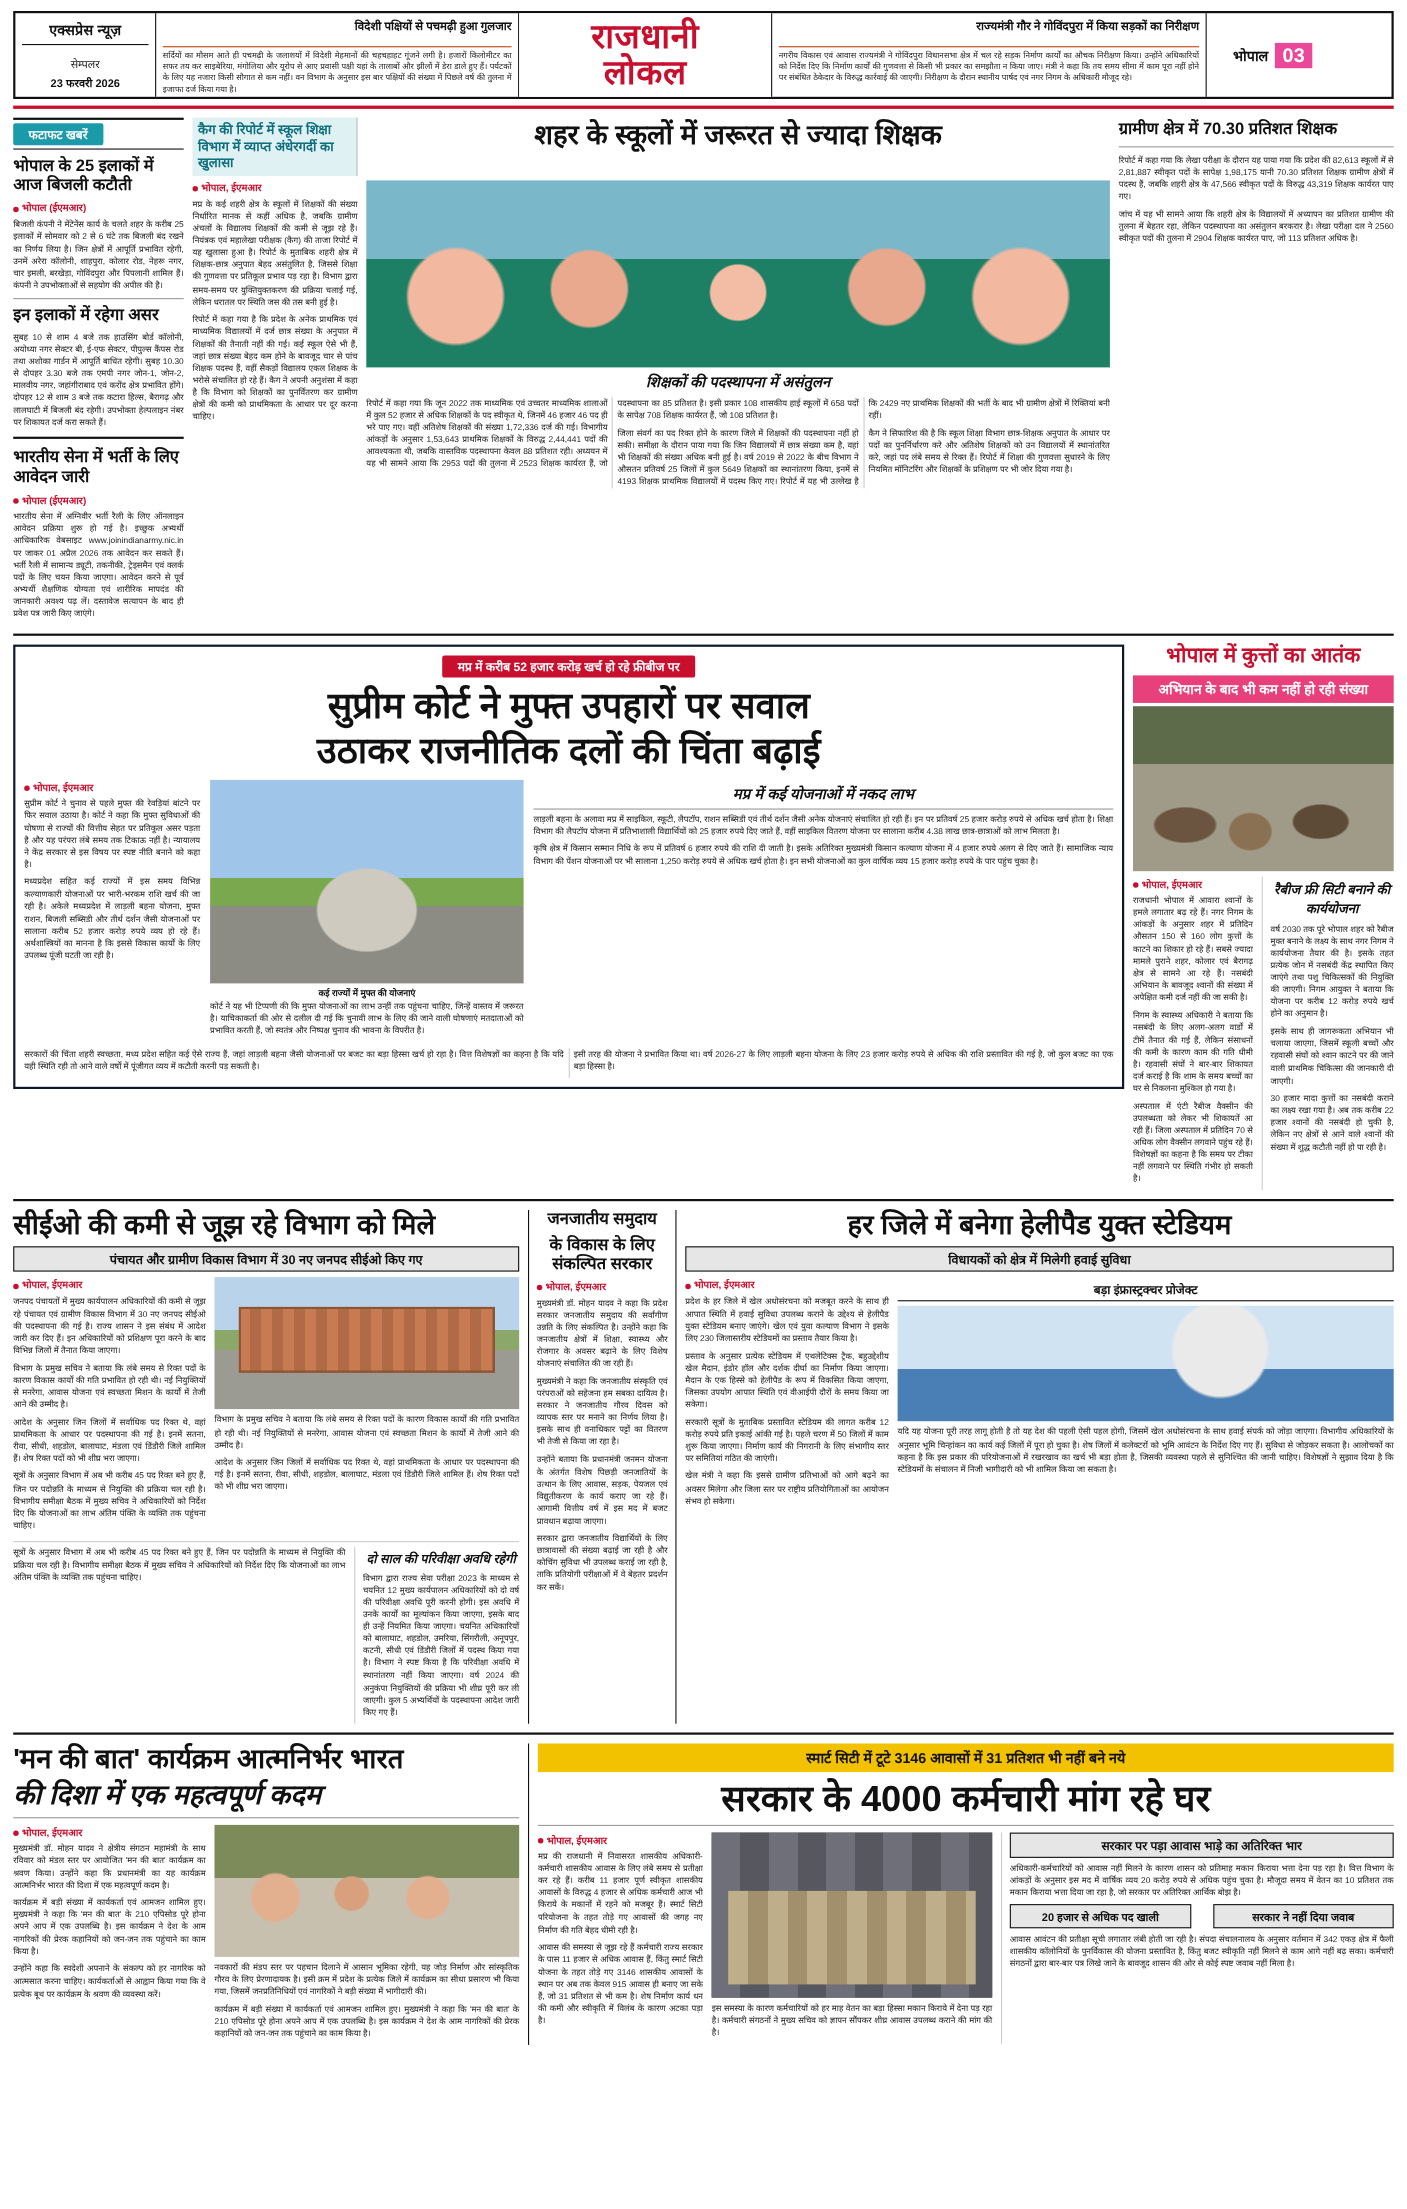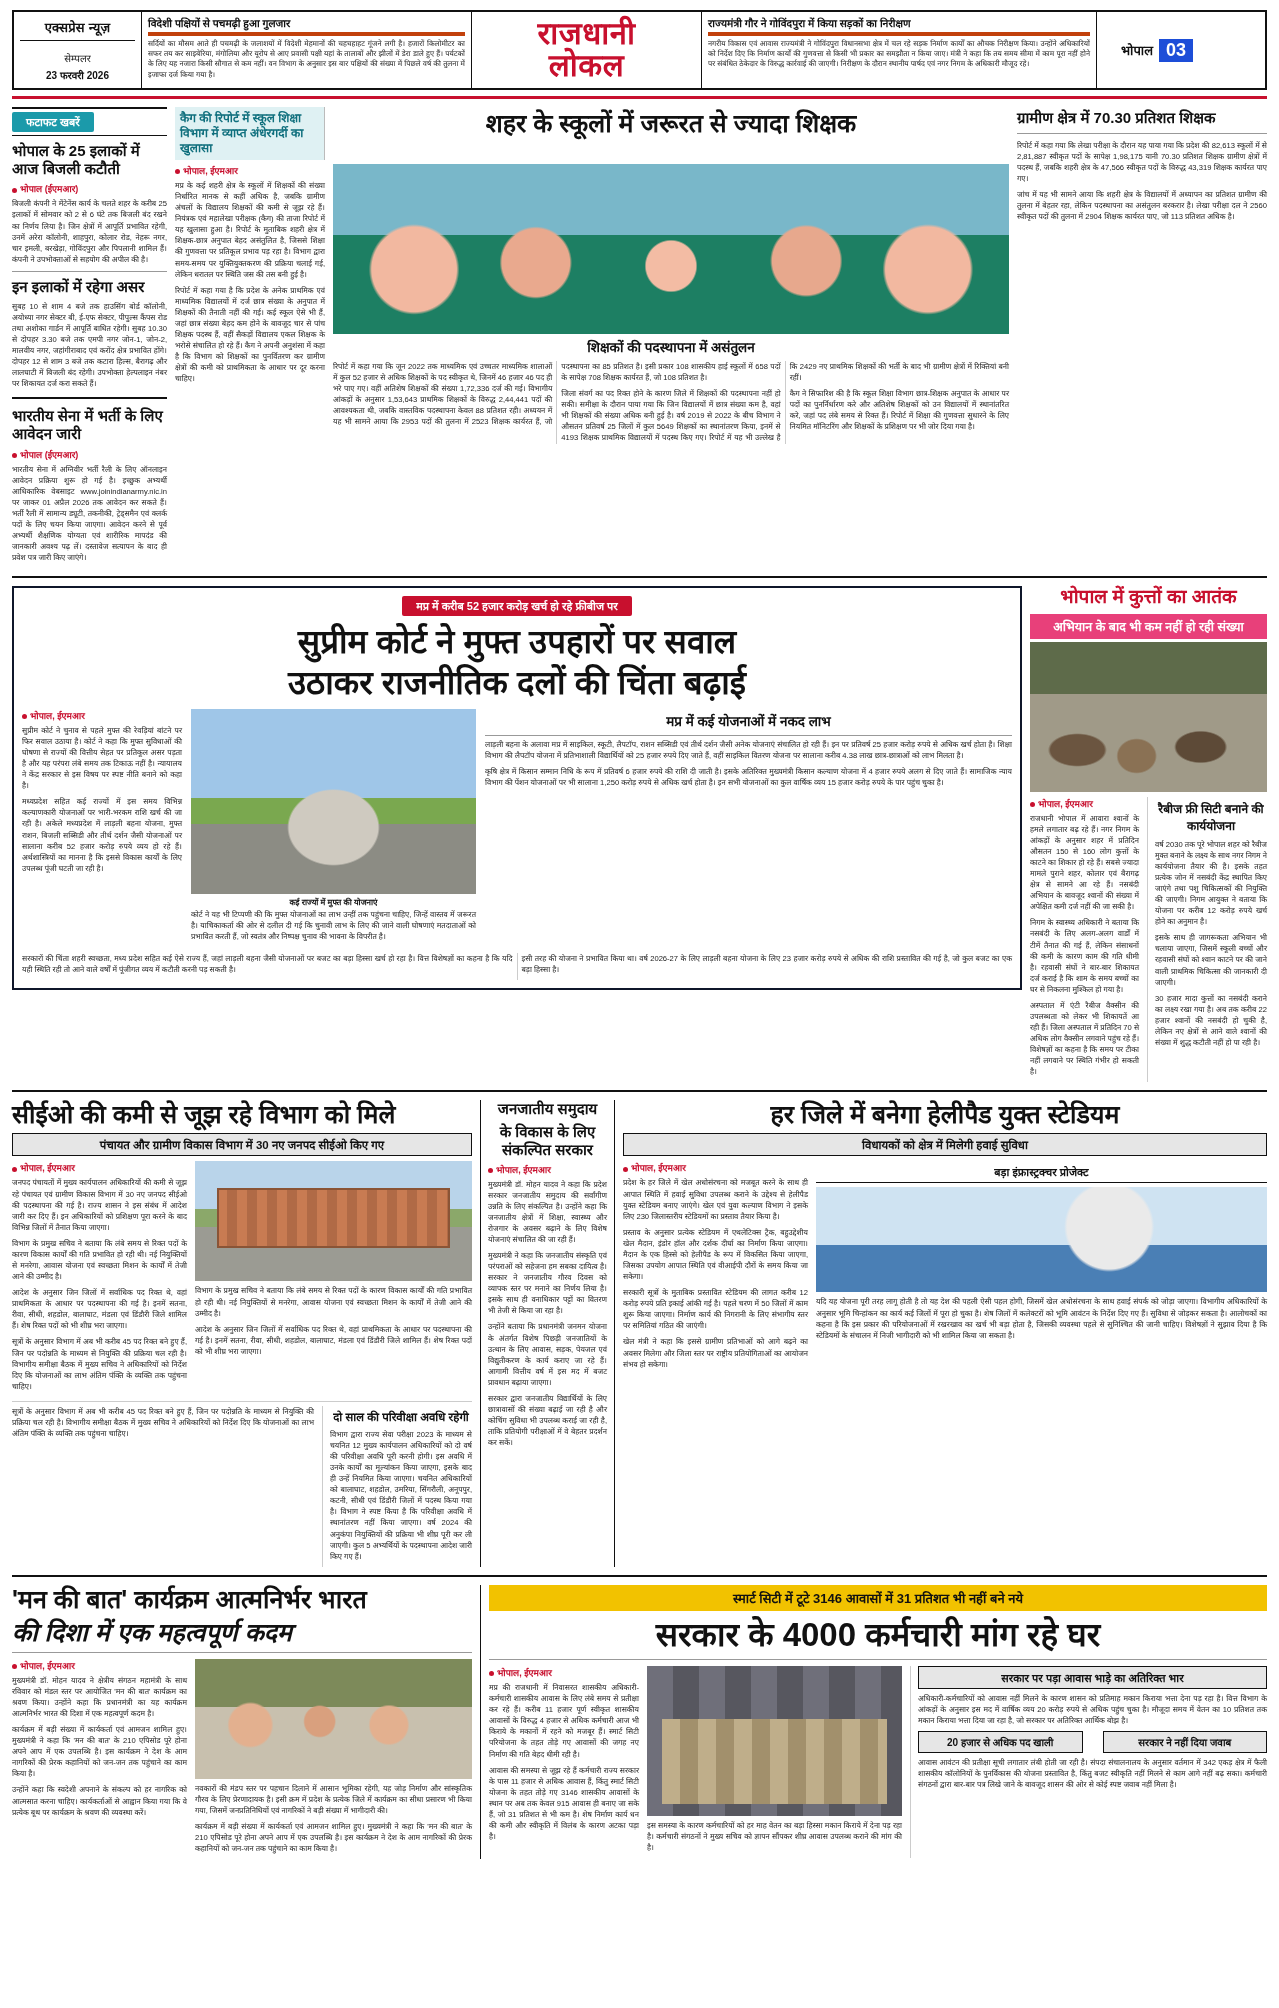--- a/index.html
+++ b/index.html
@@ -40,23 +40,23 @@
   .mast-left .edition { font-size: 10px; margin-top: 10px; color:#222; }
   .mast-left .date { font-size: 10px; margin-top: 3px; font-weight: bold;}
   .mast-col {
     border-right: 1px solid #111;
     padding: 4px 6px;
     overflow: hidden;
   }
   .mast-col .hl {
     font-size: 10.5px;
     font-weight: bold;
-    text-align:left;
-    border-bottom: 4px solid #c2410c;
-    padding-bottom: 2px;
+    text-align:right;
+    border-bottom: 1px solid #c2410c;
+    padding-bottom: 12px;
     margin-bottom: 3px;
   }
   .mast-col .bd {
     font-size: 7.4px;
     line-height: 1.38;
     text-align: justify;
     color:#222;
   }
   .mast-news-l { width: 330px; }
   .mast-news-r { width: 395px; }
@@ -75,21 +75,21 @@
     letter-spacing: .5px;
   }
   .mast-right {
     width: 120px;
     display:flex; align-items:center; justify-content:center;
     gap:6px;
     padding: 0 6px;
   }
   .mast-right .city { font-size: 13px; font-weight: bold; }
   .mast-right .pg {
-    background: #1d4ed8; color:#fff; font-size: 18px; font-weight: bold;
+    background: #ec4899; color:#fff; font-size: 18px; font-weight: bold;
     padding: 1px 7px;
   }
   .mast-rule { height:3px; background:#c8102e; margin-bottom:8px;}
 
   
   .cols {
     display: flex;
     gap: 8px;
   }
   .col { }
@@ -117,20 +117,21 @@
     margin: 6px 0 5px 0;
     color:#111;
   }
   h2.hd.sm { font-size: 15px; }
   h2.hd.xl { font-size: 33px; line-height:1.1; }
   h2.hd.lg { font-size: 25px; line-height: 1.12; }
   .subhd {
     font-size: 13.5px;
     font-weight: bold;
     margin: 3px 0 5px 0;
+    font-style: italic;
   }
   .byline {
     font-size: 9px;
     font-weight: bold;
     color: #c8102e;
     margin-bottom: 3px;
   }
   .byline .dot {
     display:inline-block; width:5px;height:5px;border-radius:50%;
     background:#c8102e; margin-right:3px; vertical-align: middle;

